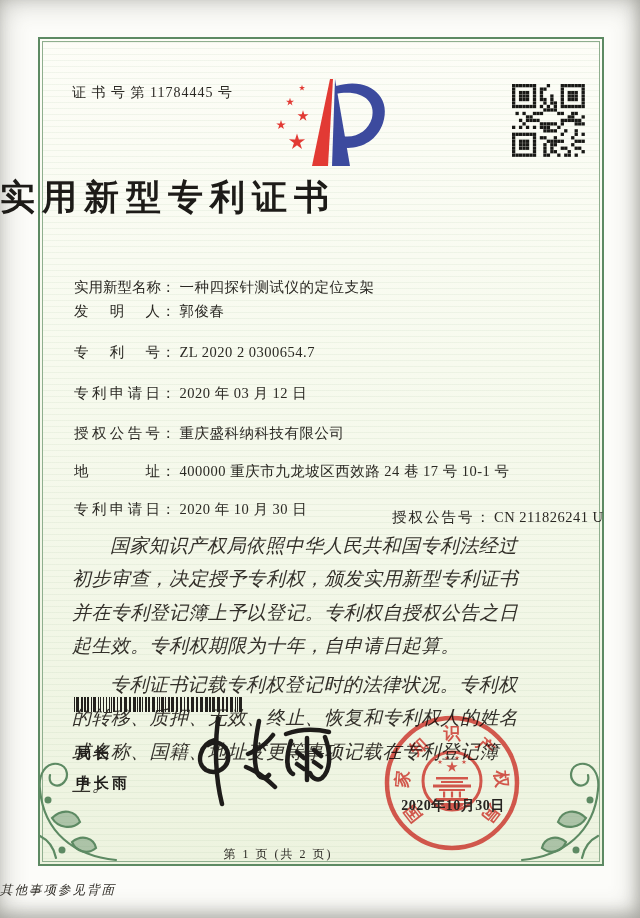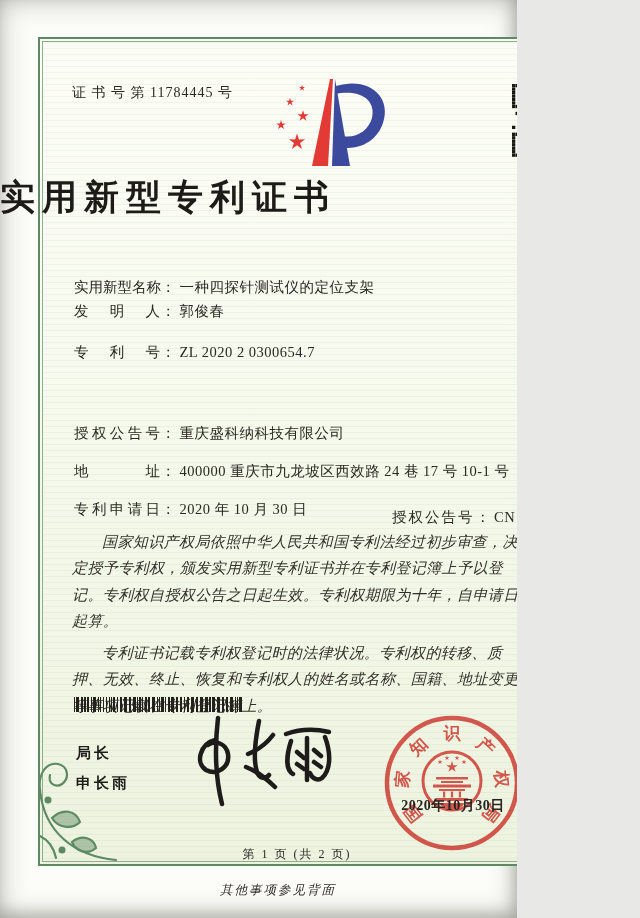--- a/index.html
+++ b/index.html
@@ -1,17 +1,17 @@
 <!DOCTYPE html>
 <html><head>
 <meta charset="utf-8">
 <style>
   html,body{margin:0;padding:0;background:#e8e8e6;}
   .photo{
-    position:relative;width:517px;height:918px;overflow:hidden;
+    position:relative;width:640px;height:918px;overflow:hidden;
     background:#fcfcf9;
     box-shadow:inset 0 0 30px -4px rgba(70,70,62,.45), inset -4px -6px 14px rgba(90,90,80,.25);
     font-family:"Liberation Serif","DejaVu Serif",serif;color:#23211d;
   }
   .frame{
     position:absolute;left:38px;top:37px;width:566px;height:829px;
     border:2px solid #5d8a63;box-sizing:border-box;
     background:linear-gradient(180deg,#fdfdf7 0%,#f7faee 40%,#edf3df 100%);
   }
   .frame::before{
@@ -23,34 +23,34 @@
   .cert-no{left:72px;top:84px;font-size:14px;letter-spacing:1px;color:#2a2823;}
   .title{left:0;right:0;top:174px;text-align:left;font-size:35px;font-weight:bold;
          letter-spacing:7px;color:#1d1b18;}
   .row{left:74px;font-size:14.5px;white-space:nowrap;color:#2a2823;}
   .lbl{display:inline-block;width:86px;text-align:justify;text-align-last:justify;vertical-align:bottom;}
   .colon{display:inline-block;margin:0 4px 0 1px;}
   .val{letter-spacing:.5px;}
   .r1{top:278px}.r2{top:302px}.r3{top:343px}.r4{top:384px}.r5{top:424px}.r6{top:462px}.r7{top:500px}
   .grant2{position:absolute;left:318px;top:8px;white-space:nowrap;}
   .grant2 .lbl{width:auto;letter-spacing:2px;}
-  .paras{left:72px;top:529px;width:460px;font-size:15px;line-height:1.75;
+  .paras{left:72px;top:529px;width:460px;font-size:19px;line-height:1.75;
          font-style:italic;color:#33302a;}
   .paras p{margin:0 0 6px 0;text-indent:2em;letter-spacing:.4px;}
   .barcode{left:74px;top:697px;width:170px;height:15px;}
   .signer{left:76px;font-size:15px;font-family:"Liberation Sans","DejaVu Sans",sans-serif;
           font-weight:600;letter-spacing:3px;color:#1f1d1a;}
   .signer.t{top:744px}.signer.n{top:774px}
   .signature{left:182px;top:710px;}
   .seal-box{left:378px;top:709px;width:148px;height:148px;}
   .seal-svg{mix-blend-mode:multiply;opacity:.94;}
   .seal-date{left:386px;top:797px;width:134px;text-align:center;font-size:14px;
              font-weight:bold;color:#262320;letter-spacing:.5px;}
-  .page-info{left:0;width:556px;top:846px;text-align:center;font-size:12px;letter-spacing:2px;color:#2a2823;padding-left:19px;}
-  .back-note{left:0;width:556px;top:882px;text-align:center;font-size:12.5px;font-style:italic;
+  .page-info{left:0;width:556px;top:846px;text-align:center;font-size:12px;letter-spacing:2px;color:#2a2823;}
+  .back-note{left:0;width:556px;top:882px;font-size:12.5px;font-style:italic;
              letter-spacing:2px;color:#33302a;}
   .flourish{pointer-events:none;}
   .fl-l{left:28px;top:756px;}
   .fl-r{left:518px;top:756px;transform:scaleX(-1);}
   .qr{left:512px;top:84px;}
   .logo{left:266px;top:76px;}
 </style>
 </head>
 <body>
 
@@ -283,20 +283,23 @@
 
   <div class="abs row r1">
     <span class="lbl">实用新型名称</span><span class="colon">：</span><span class="val">一种四探针测试仪的定位支架</span>
   </div>
   <div class="abs row r2">
     <span class="lbl">发明人</span><span class="colon">：</span><span class="val">郭俊春</span>
   </div>
   <div class="abs row r3">
     <span class="lbl">专利号</span><span class="colon">：</span><span class="val">ZL 2020 2 0300654.7</span>
   </div>
+  <div class="abs row r4">
+    <span class="lbl">专利申请日</span><span class="colon">：</span><span class="val">2020 年 03 月 12 日</span>
+  </div>
   <div class="abs row r5">
     <span class="lbl">授权公告号</span><span class="colon">：</span><span class="val">重庆盛科纳科技有限公司</span>
   </div>
   <div class="abs row r6">
     <span class="lbl">地址</span><span class="colon">：</span><span class="val">400000 重庆市九龙坡区西效路 24 巷 17 号 10-1 号</span>
   </div>
   <div class="abs row r7">
     <span class="lbl">专利申请日</span><span class="colon">：</span><span class="val">2020 年 10 月 30 日</span>
     <span class="grant2">
       <span class="lbl">授权公告号</span><span class="colon">：</span><span class="val">CN 211826241 U</span>

